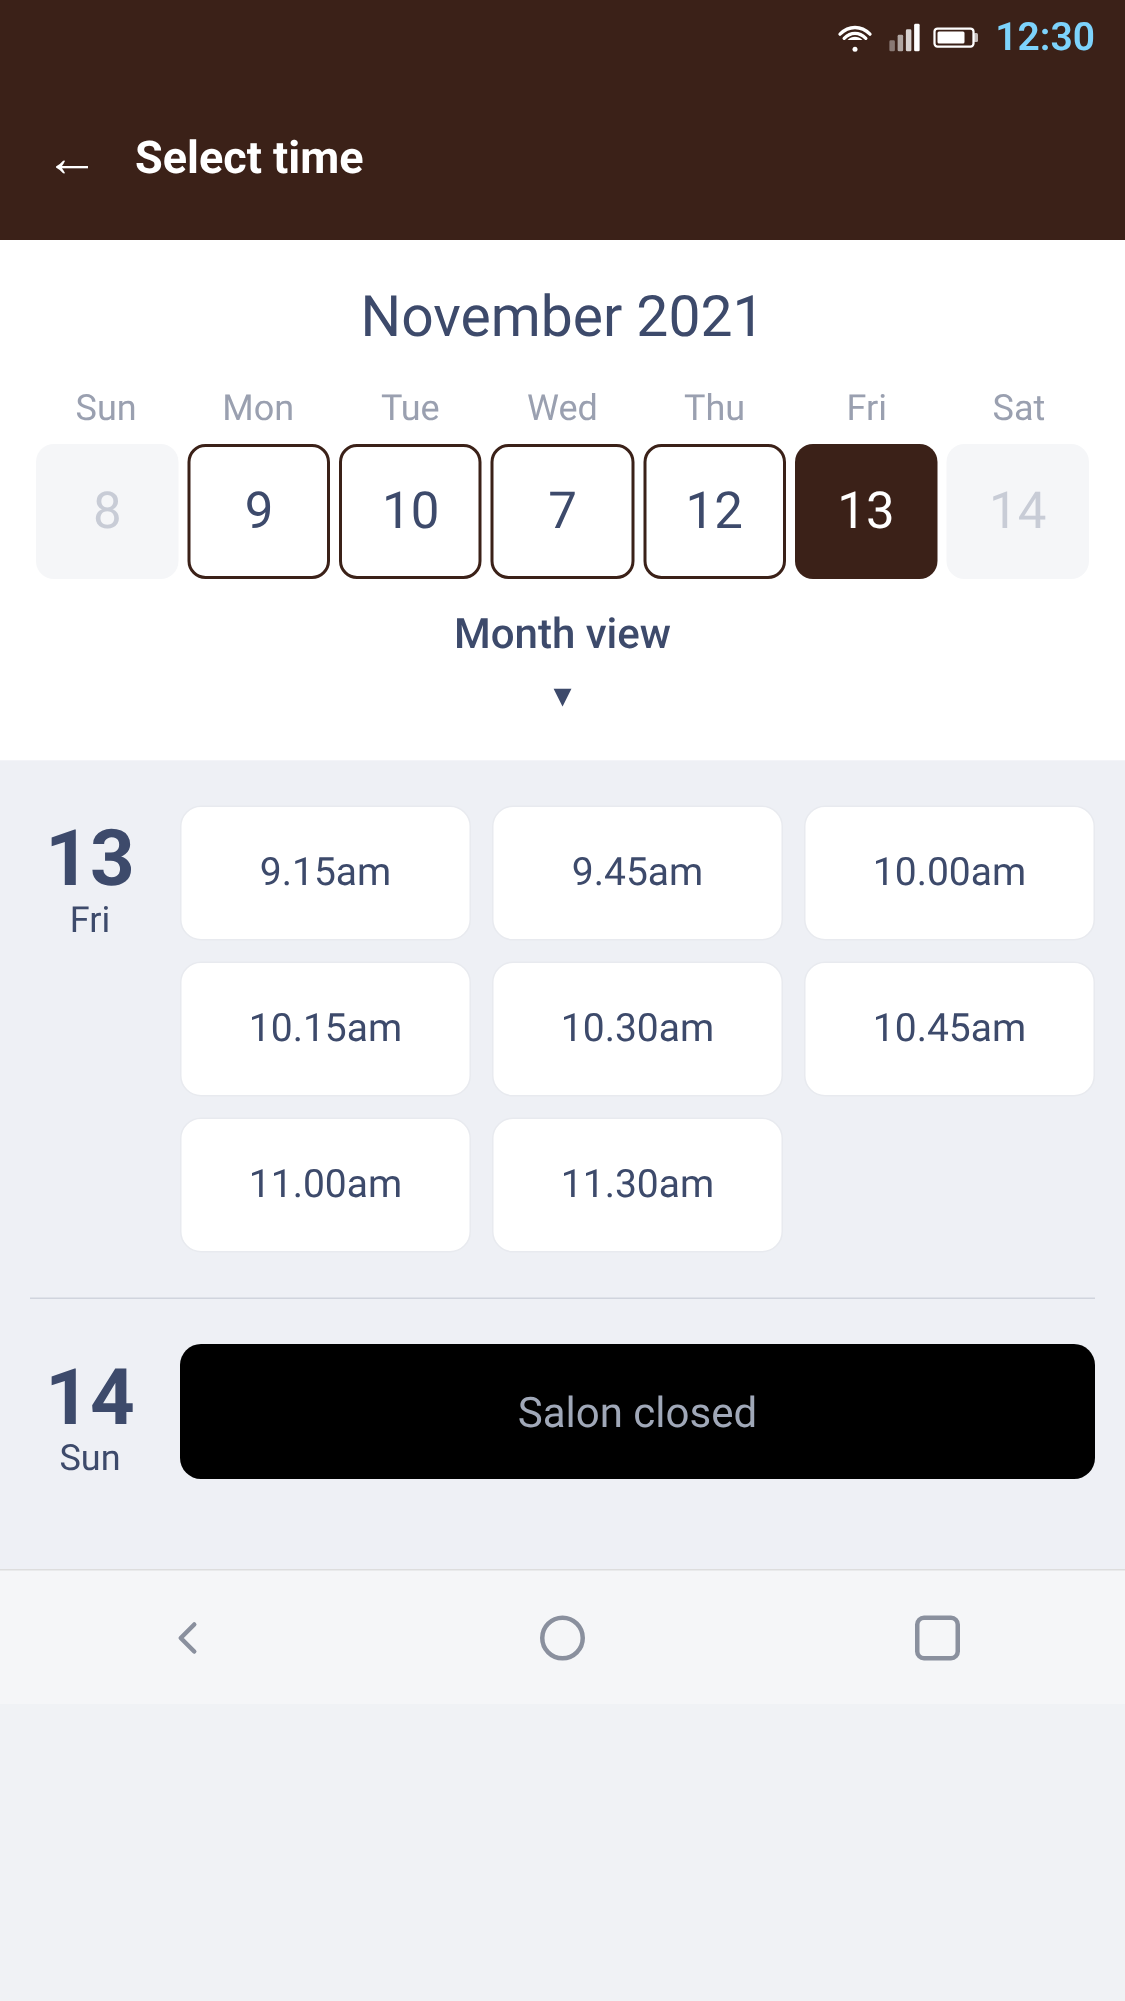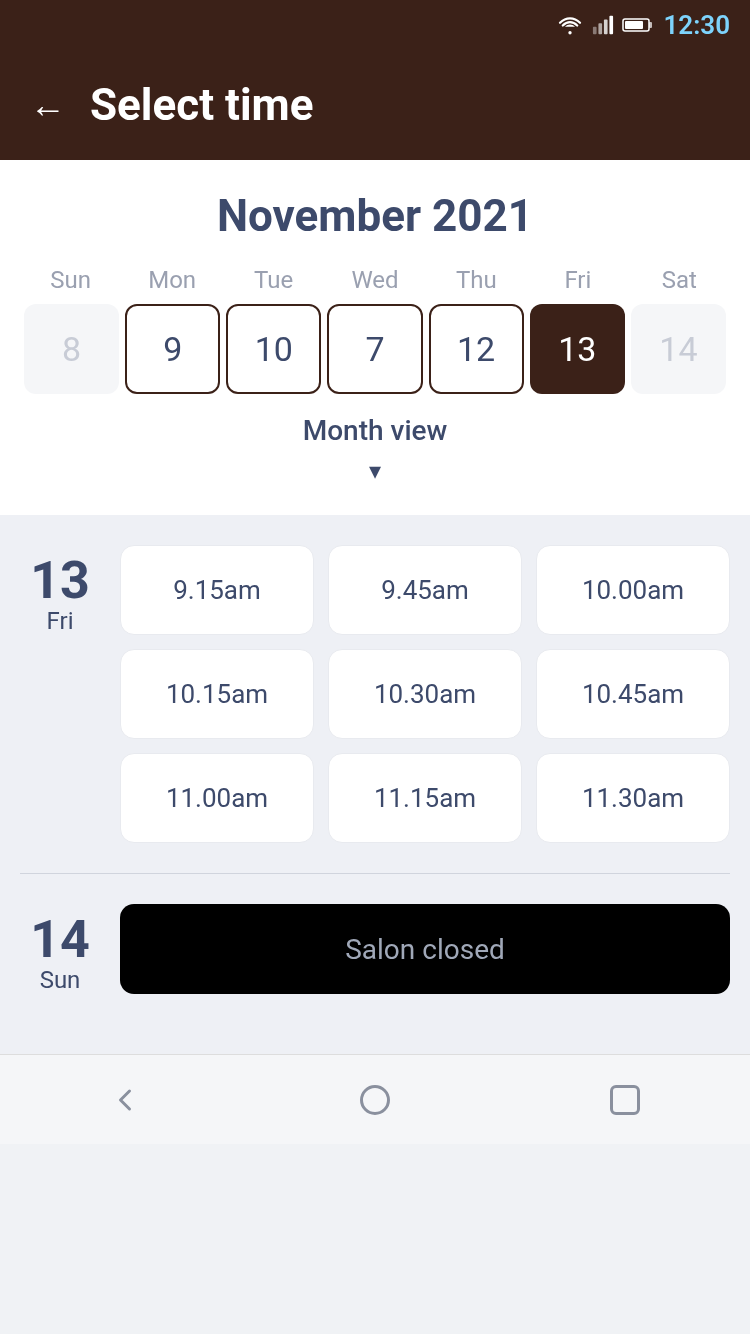--- a/index.html
+++ b/index.html
@@ -43,33 +43,33 @@
       padding: 0 30px;
       gap: 24px;
     }
     .header .back-arrow {
       color: white;
       font-size: 36px;
       cursor: pointer;
     }
     .header .title {
       color: white;
-      font-size: 44px;
+      font-size: 30px;
       font-weight: 700;
     }
 
     
     .calendar-section {
       background: white;
       padding: 30px 20px 20px;
     }
     .month-title {
       text-align: center;
-      font-size: 44px;
-      font-weight: 700;
+      font-size: 38px;
+      font-weight: 400;
       color: #3d4a6b;
       margin-bottom: 24px;
     }
     .weekday-row {
       display: grid;
       grid-template-columns: repeat(7, 1fr);
       margin-bottom: 10px;
     }
     .weekday-label {
       text-align: center;
@@ -293,21 +293,20 @@
       <span class="day-name">Fri</span>
     </div>
     <div class="time-slots-grid">
       <div class="time-slot">9.15am</div>
       <div class="time-slot">9.45am</div>
       <div class="time-slot">10.00am</div>
       <div class="time-slot">10.15am</div>
       <div class="time-slot">10.30am</div>
       <div class="time-slot">10.45am</div>
       <div class="time-slot">11.00am</div>
-      <div class="time-slot">11.15am</div>
       <div class="time-slot">11.30am</div>
     </div>
   </div>
 
   <div class="divider"></div>
 
   <div class="day-section">
     <div class="day-label">
       <span class="day-number">14</span>
       <span class="day-name">Sun</span>

